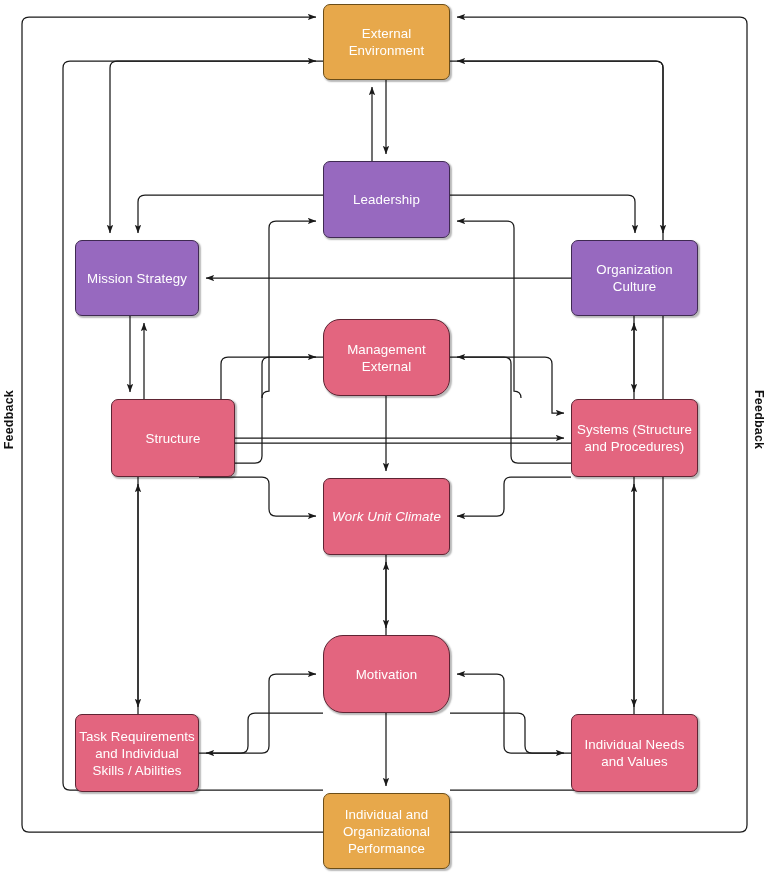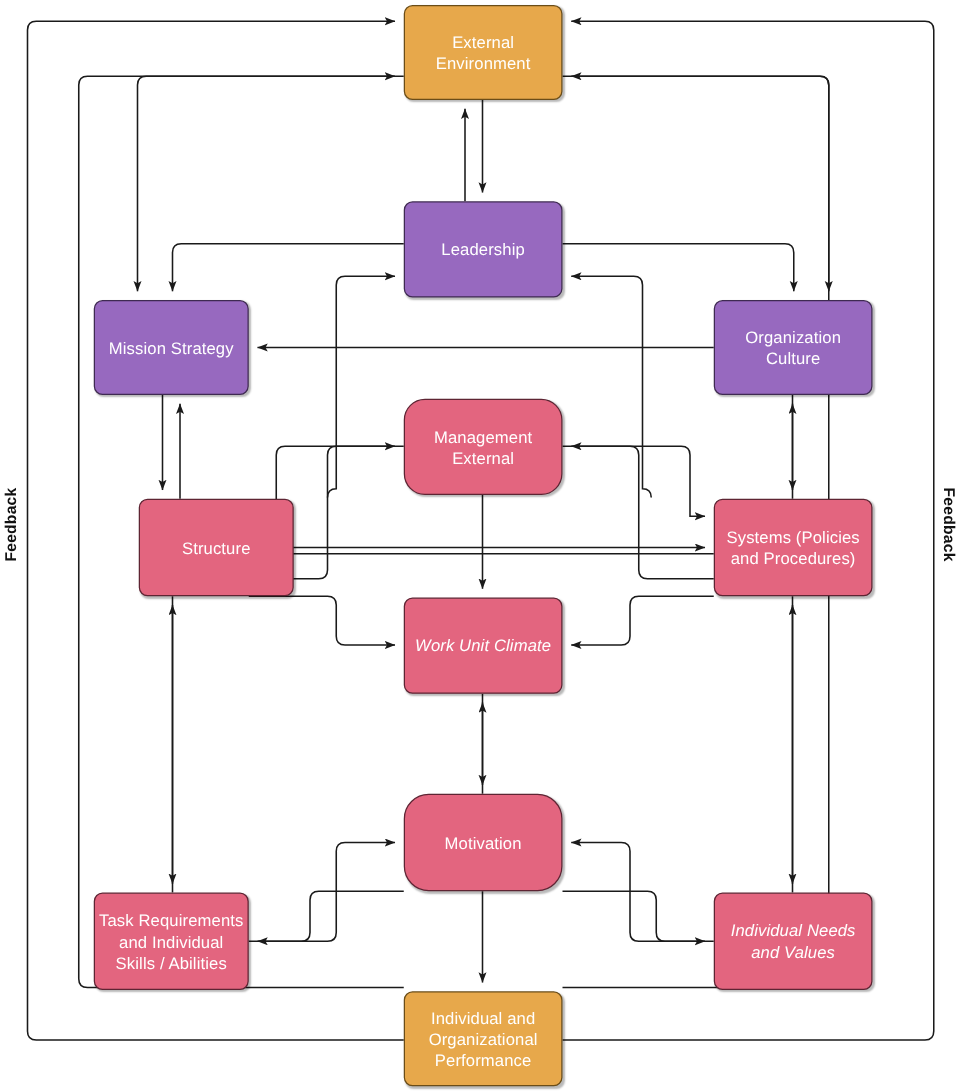--- a/index.html
+++ b/index.html
@@ -141,21 +141,21 @@
   </div>
 
   <div class="node rose" style="left:76px;top:399px;width:124px;height:78px;margin-left:35px;">
     <div>
       <span>Structure</span>
     </div>
   </div>
 
   <div class="node rose" style="left:571px;top:399px;width:127px;height:78px;">
     <div>
-      <span>Systems (Policies</span>
+      <span>Systems (Structure</span>
       <span>and Procedures)</span>
     </div>
   </div>
 
   <div class="node rose" style="left:323px;top:478px;width:127px;height:77px;font-style:italic;">
     <div>
       <span>Work Unit Climate</span>
     </div>
   </div>
 
@@ -166,21 +166,21 @@
   </div>
 
   <div class="node rose" style="left:75px;top:714px;width:124px;height:78px;">
     <div>
       <span>Task Requirements</span>
       <span>and Individual</span>
       <span>Skills / Abilities</span>
     </div>
   </div>
 
-  <div class="node rose" style="left:571px;top:714px;width:127px;height:78px;font-style:italic;">
+  <div class="node rose" style="left:571px;top:714px;width:127px;height:78px;">
     <div>
       <span>Individual Needs</span>
       <span>and Values</span>
     </div>
   </div>
 
   <div class="node orange" style="left:323px;top:793px;width:127px;height:76px;">
     <div>
       <span>Individual and</span>
       <span>Organizational</span>

